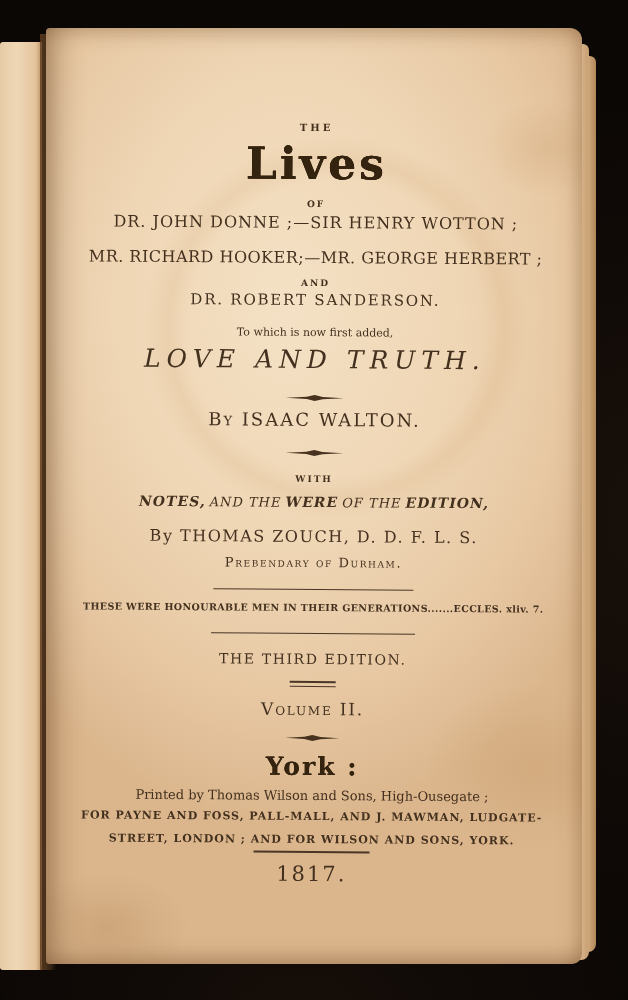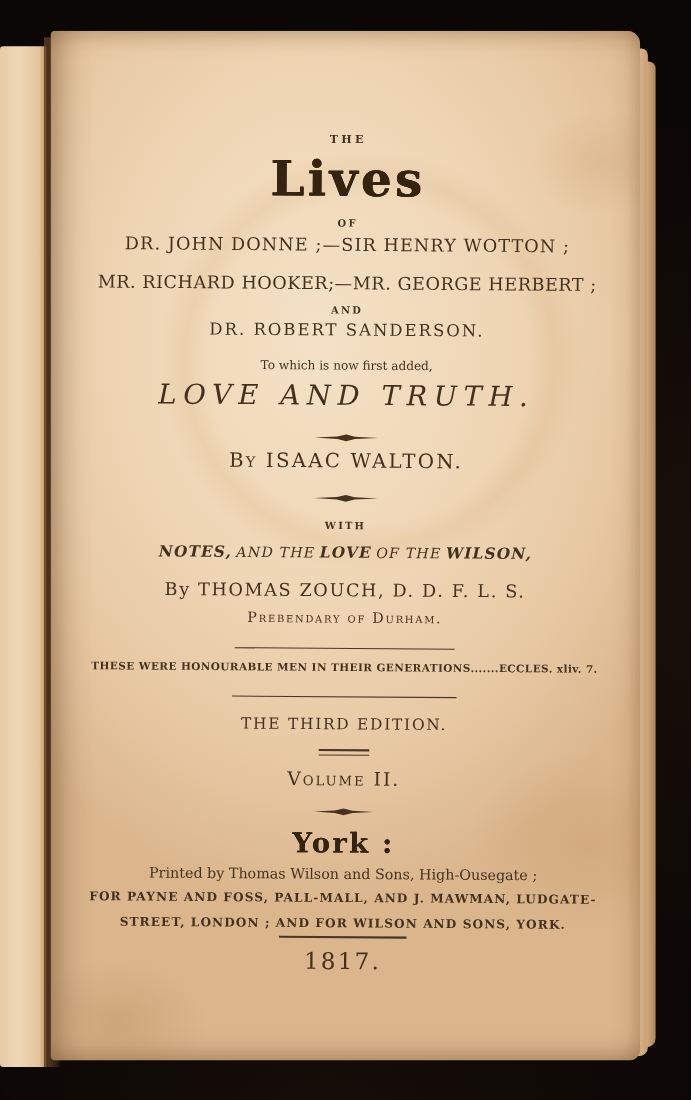--- a/index.html
+++ b/index.html
@@ -119,21 +119,21 @@
       <div class="line t-author">By ISAAC WALTON.</div>
 
       <div class="swelled sw2">
         <svg width="58" height="8" viewBox="0 0 58 8">
             <path d="M0 4 L21 2.9 L29 0.9 L37 2.9 L58 4 L37 5.1 L29 7.1 L21 5.1 Z" fill="#46321f"></path>
           </svg>
       </div>
 
       <div class="line t-with">WITH</div>
 
-      <div class="line t-notes"><span class="seg-big">NOTES,</span><span class="seg-small">AND THE</span><span class="seg-big">LOVE</span><span class="seg-small">OF THE</span><span class="seg-big">WILSON,</span></div>
+      <div class="line t-notes"><span class="seg-big">NOTES,</span><span class="seg-small">AND THE</span><span class="seg-big">WERE</span><span class="seg-small">OF THE</span><span class="seg-big">EDITION,</span></div>
 
       <div class="line t-editor">By THOMAS ZOUCH, D. D. F. L. S.</div>
       <div class="line t-edtitle">Prebendary of Durham.</div>
 
       <div class="rule rule-a"></div>
       <div class="line t-epi">THESE WERE HONOURABLE MEN IN THEIR GENERATIONS.......ECCLES. xliv. 7.</div>
       <div class="rule rule-b"></div>
 
       <div class="line t-edition">THE THIRD EDITION.</div>
       <div class="rule-dbl"></div>

